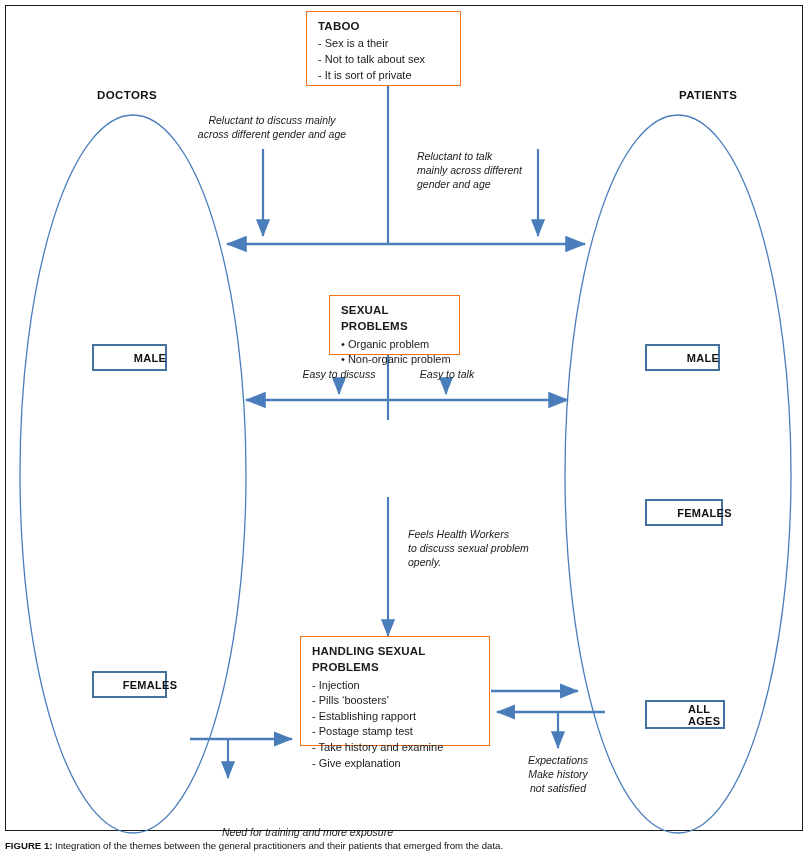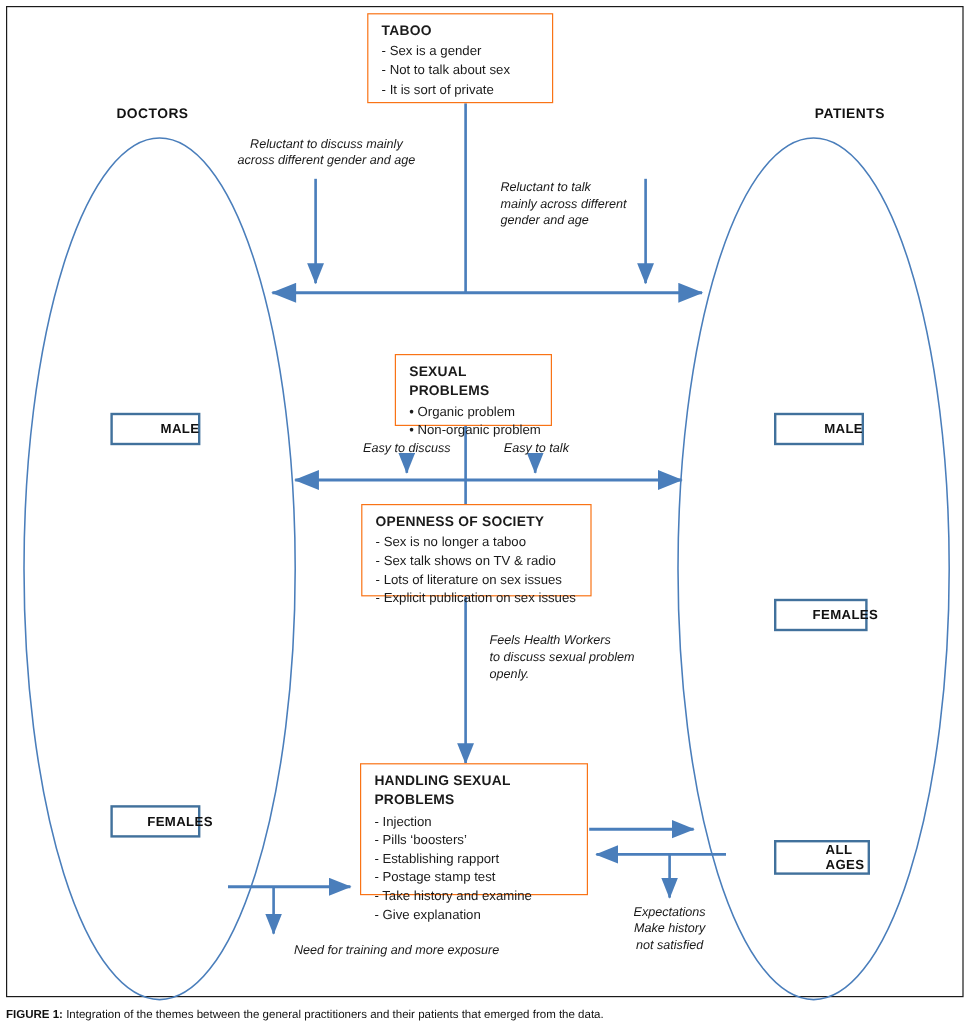--- a/index.html
+++ b/index.html
@@ -160,43 +160,34 @@
   <div class="small-box" style="left:92px; top:344px; width:75px; height:27px;">MALE</div>
   <div class="small-box" style="left:92px; top:671px; width:75px; height:27px;">FEMALES</div>
 
   <div class="small-box" style="left:645px; top:344px; width:75px; height:27px;">MALE</div>
   <div class="small-box" style="left:645px; top:499px; width:78px; height:27px;">FEMALES</div>
   <div class="small-box" style="left:645px; top:700px; width:80px; height:29px;">ALL AGES</div>
 
   <div class="box pad" style="left:306px; top:11px; width:155px; height:75px;">
     <span class="title">TABOO</span>
     <ul>
-      <li>- Sex is a gender</li>
+      <li>- Sex is a their</li>
       <li>- Not to talk about sex</li>
       <li>- It is sort of private</li>
     </ul>
   </div>
 
   <div class="box pad" style="left:329px; top:295px; width:131px; height:60px;">
     <span class="title">SEXUAL PROBLEMS</span>
     <ul>
       <li>• Organic problem</li>
       <li>• Non-organic problem</li>
     </ul>
   </div>
 
-  <div class="box pad" style="left:301px; top:420px; width:192px; height:77px;">
-    <span class="title">OPENNESS OF SOCIETY</span>
-    <ul>
-      <li>- Sex is no longer a taboo</li>
-      <li>- Sex talk shows on TV &amp; radio</li>
-      <li>- Lots of literature on sex issues</li>
-      <li>- Explicit publication on sex issues</li>
-    </ul>
-  </div>
 
   <div class="box pad" style="left:300px; top:636px; width:190px; height:110px;">
     <span class="title">HANDLING SEXUAL PROBLEMS</span>
     <ul>
       <li>- Injection</li>
       <li>- Pills ‘boosters’</li>
       <li>- Establishing rapport</li>
       <li>- Postage stamp test</li>
       <li>- Take history and examine</li>
       <li>- Give explanation</li>
@@ -211,21 +202,21 @@
 gender and age</div>
 
   <div class="note center" style="left:283px; top:368px; width:112px;">Easy to discuss</div>
 
   <div class="note center" style="left:404px; top:368px; width:86px;">Easy to talk</div>
 
   <div class="note" style="left:408px; top:528px; width:160px;">Feels Health Workers
 to discuss sexual problem
 openly.</div>
 
-  <div class="note" style="left:222px; top:786px; width:230px;margin-left:23px;">Need for training and more exposure</div>
+  <div class="note" style="left:222px; top:826px; width:230px;">Need for training and more exposure</div>
 
   <div class="note center" style="left:498px; top:754px; width:120px;">Expectations
 Make history
 not satisfied</div>
 
   <div class="caption">
     <b>FIGURE 1:</b><span> Integration of the themes between the general practitioners and their patients that emerged from the data.</span>
   </div>
 
 </div>

